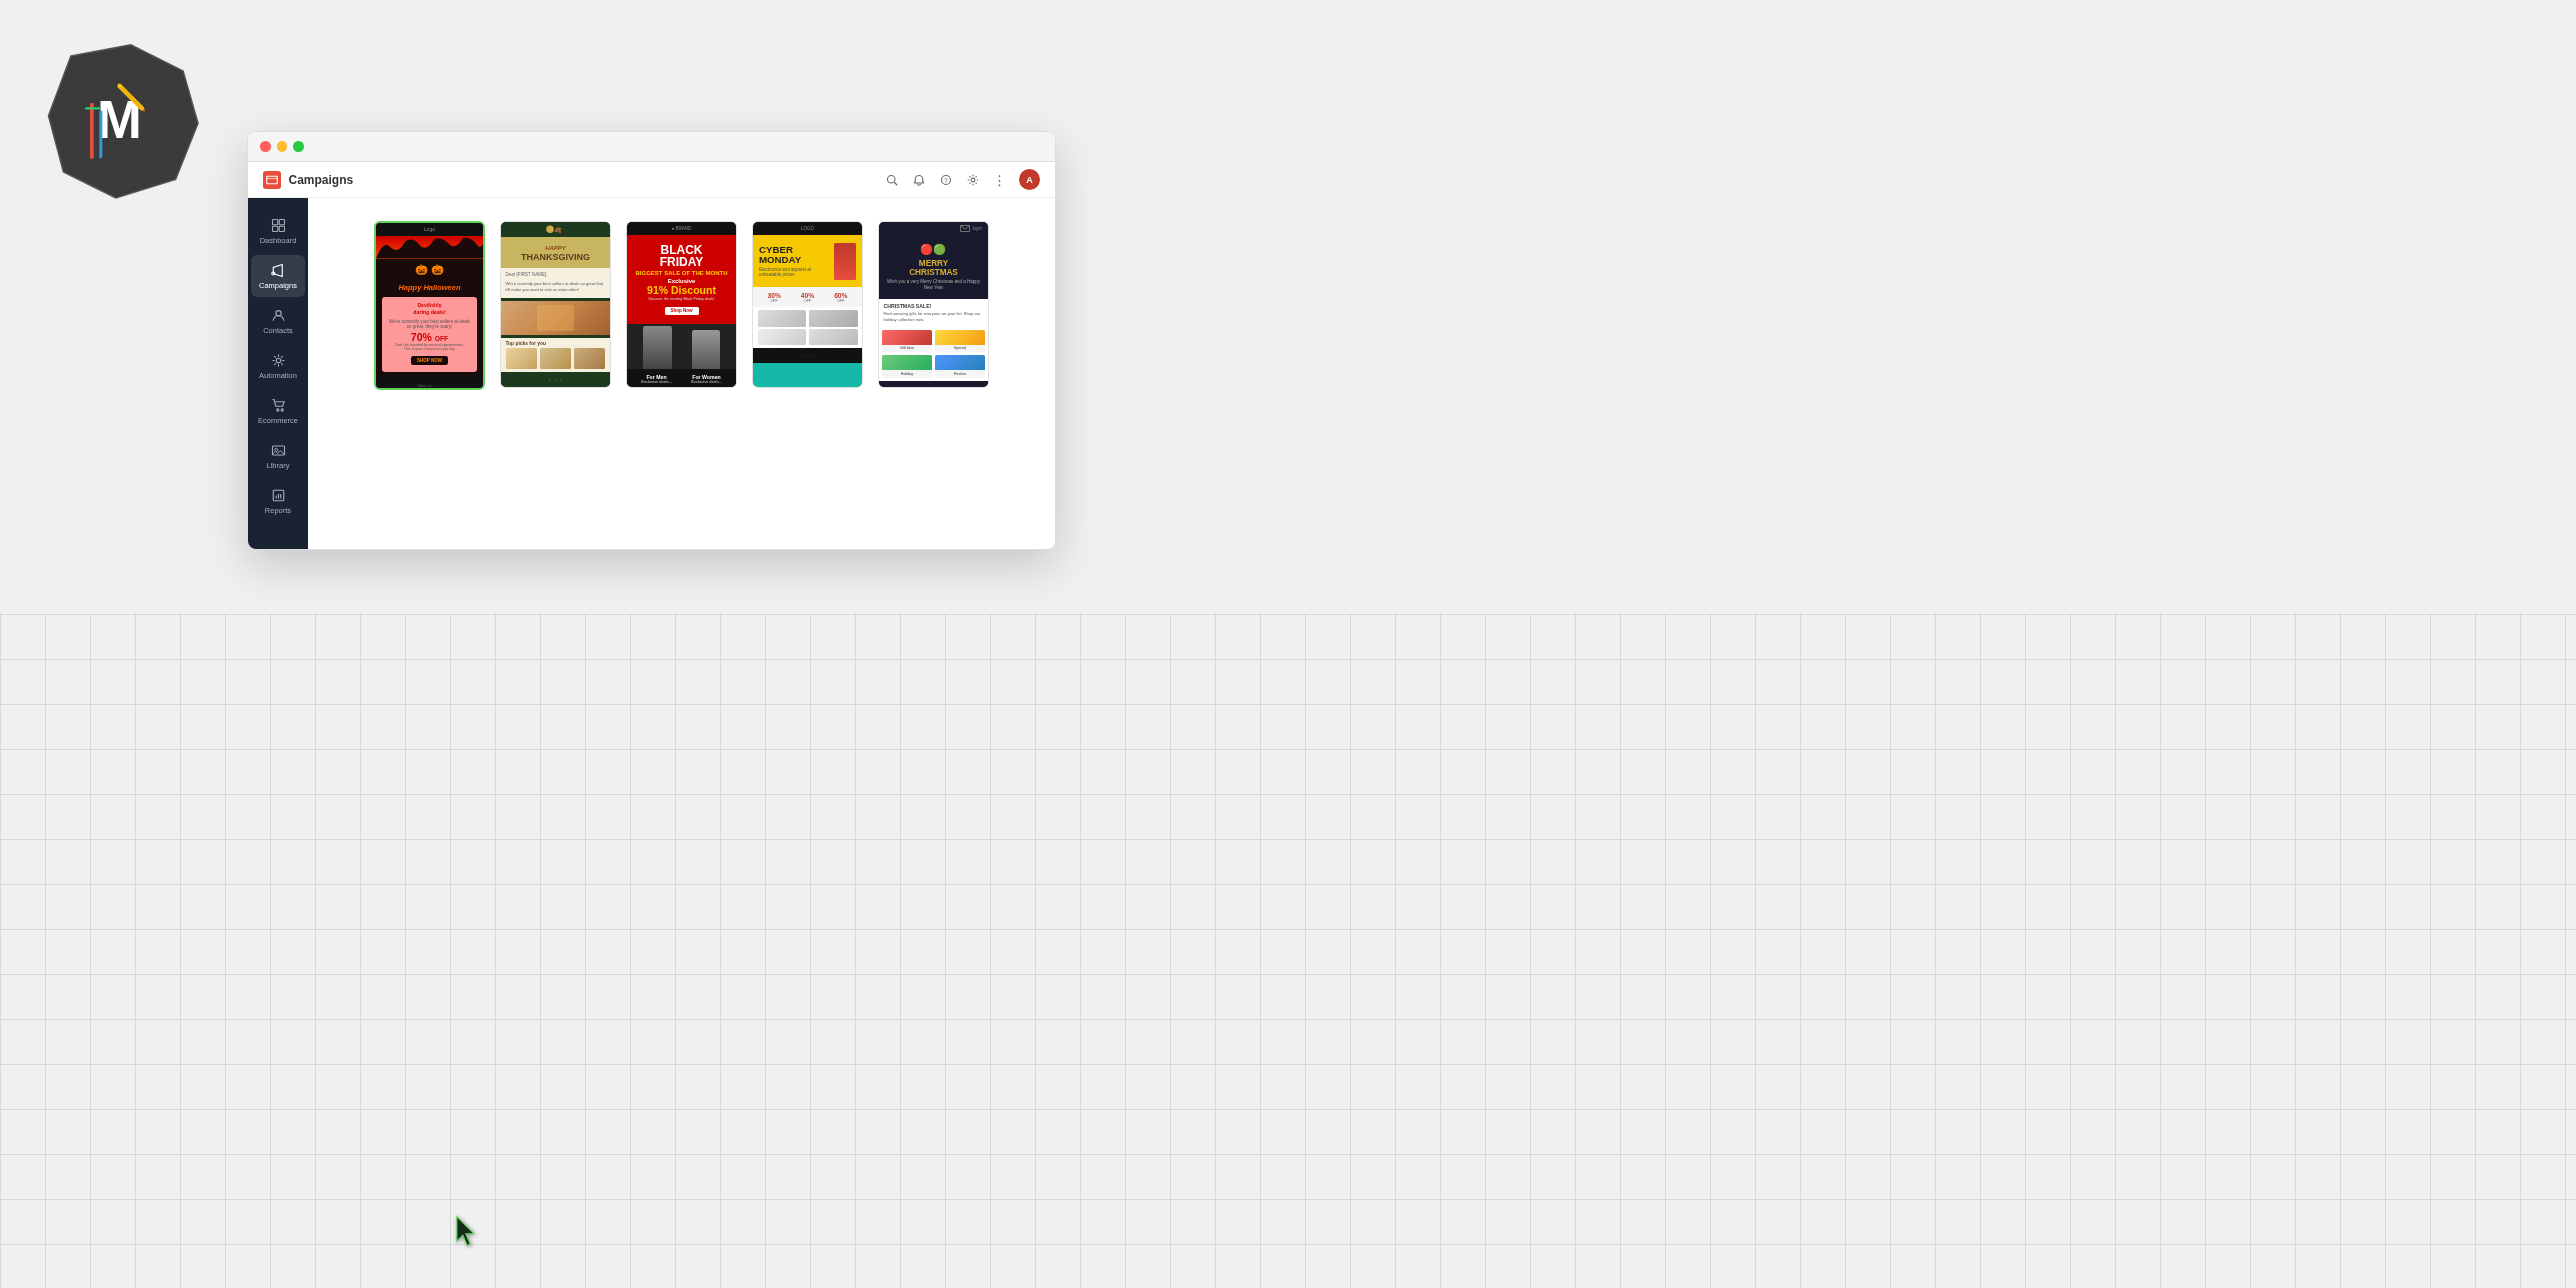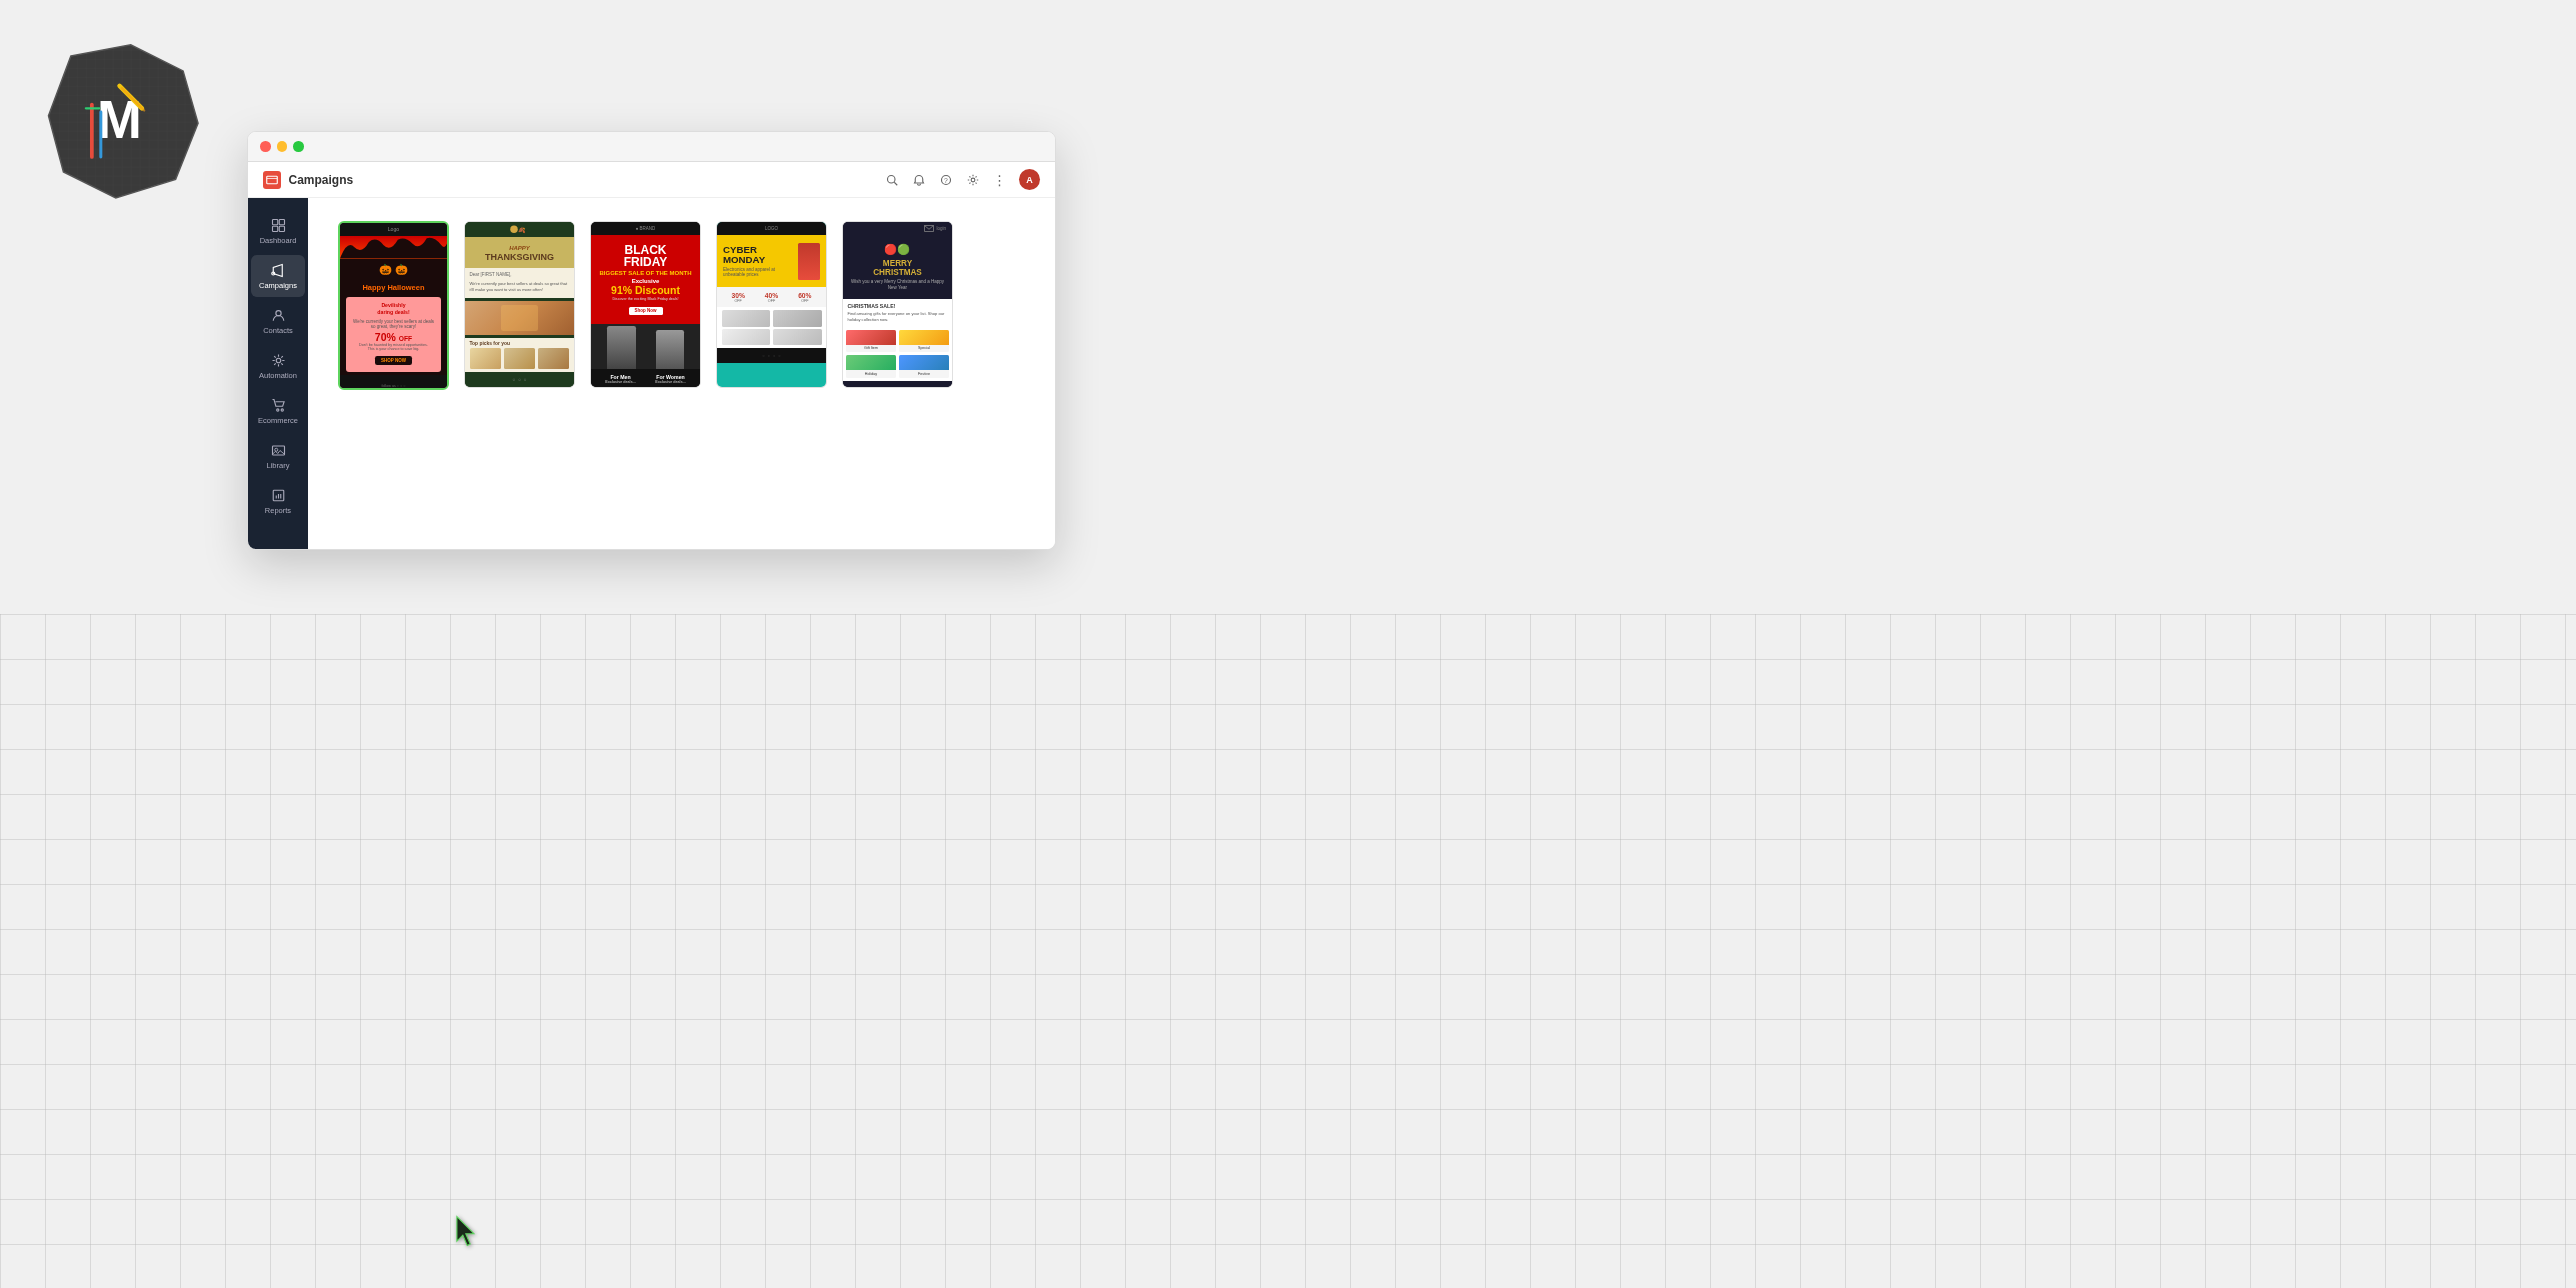--- a/index.html
+++ b/index.html
@@ -115,20 +115,21 @@
       justify-content: center;
       color: white;
       font-size: 9px;
       font-weight: bold;
     }
 
     
     .app-body {
       display: flex;
       height: calc(100% - 66px);
+      gap: 36px;
     }
 
     
     .sidebar {
       width: 60px;
       background: #1a2332;
       display: flex;
       flex-direction: column;
       align-items: center;
       padding: 12px 0;
@@ -714,21 +715,21 @@
 
         <div class="template-card selected">
           <div class="template-preview tmpl-halloween">
             <div class="logo-bar">Logo</div>
             <div class="fire-row">
               <svg width="100%" height="22.5" viewBox="0 0 148 30" preserveAspectRatio="none">
                 <path d="M0 30 Q10 5 20 15 Q30 25 40 8 Q50 0 60 12 Q70 22 80 5 Q90 0 100 10 Q110 20 120 3 Q130 0 140 12 Q145 18 148 10 L148 30 Z" fill="#1a0a0a"></path>
               </svg>
             </div>
             <div class="pumpkin-row">🎃 🎃</div>
-            <div class="title-text" style="font-size:7.5px; color:#ff6600; font-weight:900; padding: 2.2px;">Happy Halloween</div>
+            <div class="title-text" style="font-size:7.5px; color:#ff6600; font-style:italic; font-weight:900; padding: 2.2px;">Happy Halloween</div>
             <div class="promo-box">
               <div class="promo-text" style="font-weight:700; font-size:5.2px; color:#cc0000;">Devilishly<br>daring deals!</div>
               <div style="font-size:4.5px; color:#555; margin: 2.2px 0;">We're currently your best sellers at deals so great, they're scary!</div>
               <div class="percent-text">70% <span style="font-size:6.7px;">OFF</span></div>
               <div style="font-size:3.7px; color:#555;">Don't be haunted by missed opportunities.<br>This is your chance to save big.</div>
               <div class="shop-btn" style="background:#1a0a0a; color:#ff8800; padding:2.2px 6px; border-radius:2.2px; display:inline-block; margin-top:3px; font-size:4.5px; font-weight:bold;">SHOP NOW</div>
             </div>
             <div class="footer">
               <span style="font-size:3.7px; color:#666;">follow us ○ ○ ○</span>
             </div>

